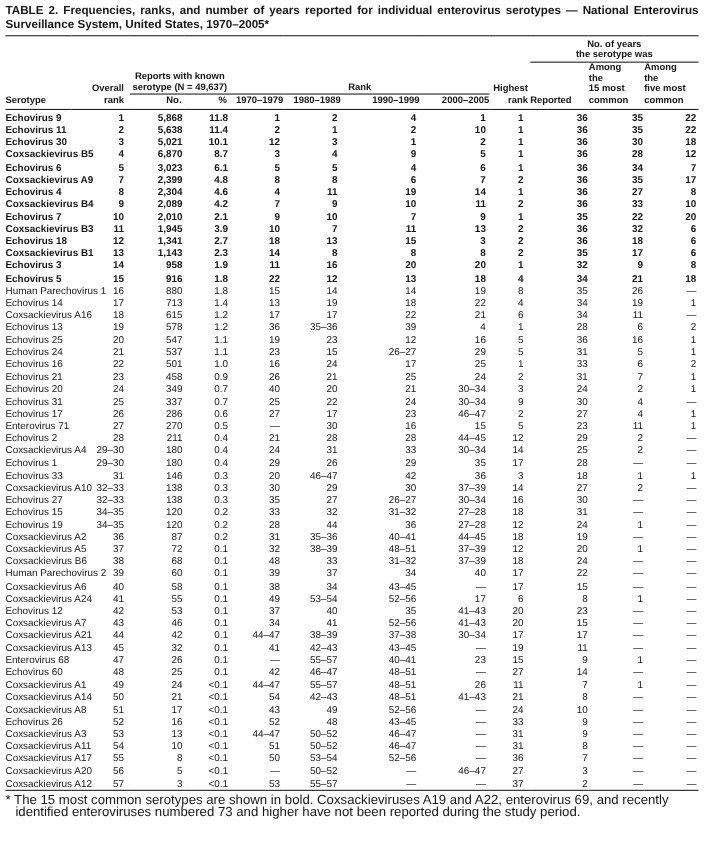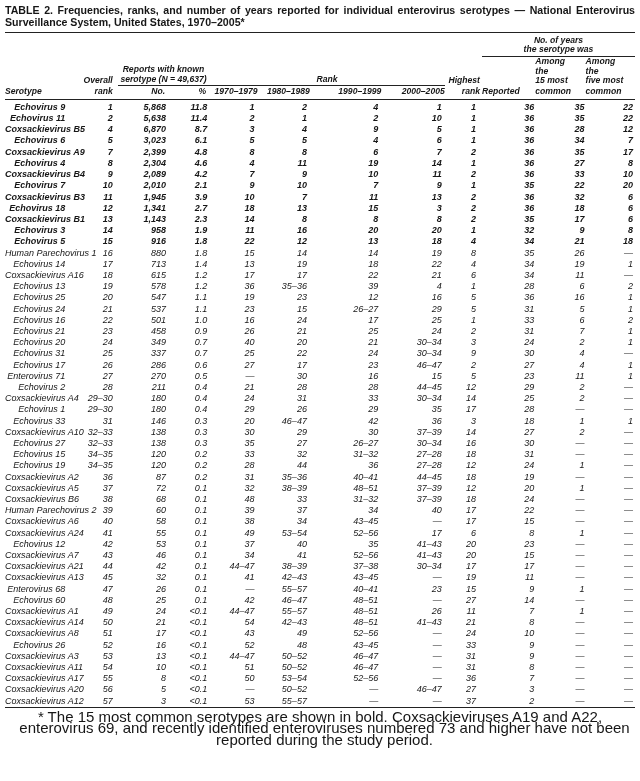--- a/index.html
+++ b/index.html
@@ -12,21 +12,21 @@
   .page { padding: 4px 5px 0 5px; width: 630px; }
   .title {
     font-weight: bold; font-size: 10.6px; line-height: 12.4px;
     text-align: justify; letter-spacing: 0px; color: #161616;
   }
   table.main {
     margin-top: 3px;
     border-collapse: collapse; table-layout: fixed;
     width: 630px;
     border-top: 1.5px solid #222222;
-    font-size: 9px; color: #161616; font-style: italic;
+    font-size: 9px; color: #161616;
   }
   
   col.c0 { width: 60px; }  col.c1 { width: 52px; }
   col.c2 { width: 50px; }  col.c3 { width: 41px; }
   col.c4 { width: 48px; }  col.c5 { width: 52px; }
   col.c6 { width: 71px; }  col.c7 { width: 63px; }
   col.c8 { width: 37px; }  col.c9 { width: 53px; }
   col.c10 { width: 50px; } col.c11 { width: 49px; }
 
   thead th {
@@ -40,41 +40,41 @@
   th.center { text-align: left; }
   th.pr5 { padding-right: 5px; }
   th.pr3 { padding-right: 3px; }
   th.pr2 { padding-right: 2px; }
   thead tr.hrow-bottom th { border-bottom: 1.5px solid #222222; padding-bottom: 2px; padding-top: 1px; }
 
   tbody td {
     padding: 0; height: 11.2px; line-height: 11.2px;
     white-space: nowrap; text-align: right; font-size: 9px;
   }
-  tbody td.c0 { text-align: right; margin-top: 12px; }
+  tbody td.c0 { text-align: left; margin-top: 12px; }
   tbody td.c1 { padding-right: 5px; }
   tbody td.c2 { padding-right: 2px; }
   tbody td.c3 { padding-right: 2px; }
   tbody td.c4 { padding-right: 3px; }
   tbody td.c5 { padding-right: 3px; }
   tbody td.c6 { padding-right: 3px; }
   tbody td.c7 { padding-right: 3px; }
   tbody td.c8 { padding-right: 6px; }
   tbody td.c9 { padding-right: 1px; }
   tbody td.c10 { padding-right: 1px; }
   tbody td.c11 { padding-right: 2px; }
   tbody tr.bold td { font-weight: bold; }
   tbody tr:first-child td { padding-top: 2px; }
   table.main { border-bottom: 1.5px solid #222222; }
 
   .footnote {
     margin-top: 3px;
-    font-size: 15px; line-height: 11.4px; color: #161616;
+    font-size: 12px; line-height: 11.4px; color: #161616;
     padding-left: 9px; text-indent: -9px;
-    text-align: center;
+    text-align: left;
   }
 </style>
 </head>
 <body>
 
 <div class="page">
   <div class="title">TABLE 2. Frequencies, ranks, and number of years reported for individual enterovirus serotypes — National Enterovirus Surveillance System, United States, 1970–2005*</div>
 
   <table class="main">
     <colgroup>
@@ -158,20 +158,34 @@
           <td class="c4">2</td>
           <td class="c5">1</td>
           <td class="c6">2</td>
           <td class="c7">10</td>
           <td class="c8">1</td>
           <td class="c9">36</td>
           <td class="c10">35</td>
           <td class="c11">22</td>
         </tr>
         <tr class="bold">
+          <td class="c0">Echovirus 30</td>
+          <td class="c1">3</td>
+          <td class="c2">5,021</td>
+          <td class="c3">10.1</td>
+          <td class="c4">12</td>
+          <td class="c5">3</td>
+          <td class="c6">1</td>
+          <td class="c7">2</td>
+          <td class="c8">1</td>
+          <td class="c9">36</td>
+          <td class="c10">30</td>
+          <td class="c11">18</td>
+        </tr>
+        <tr class="bold">
           <td class="c0">Coxsackievirus B5</td>
           <td class="c1">4</td>
           <td class="c2">6,870</td>
           <td class="c3">8.7</td>
           <td class="c4">3</td>
           <td class="c5">4</td>
           <td class="c6">9</td>
           <td class="c7">5</td>
           <td class="c8">1</td>
           <td class="c9">36</td>

